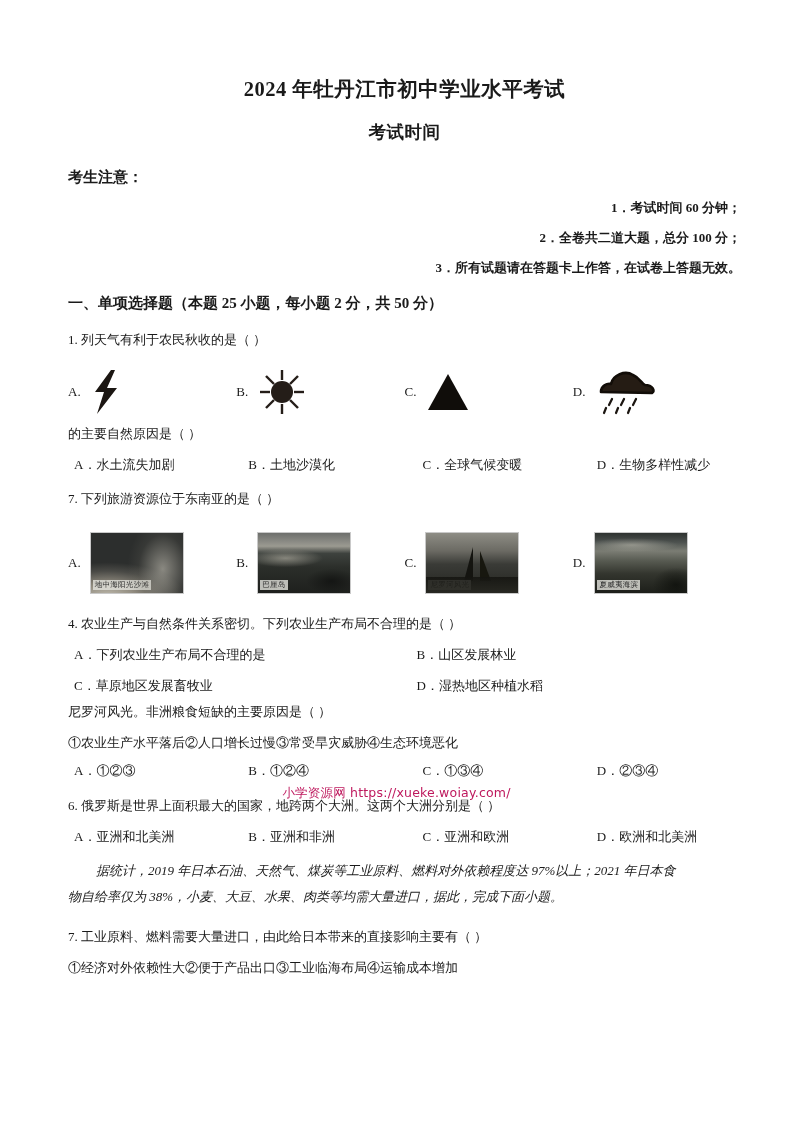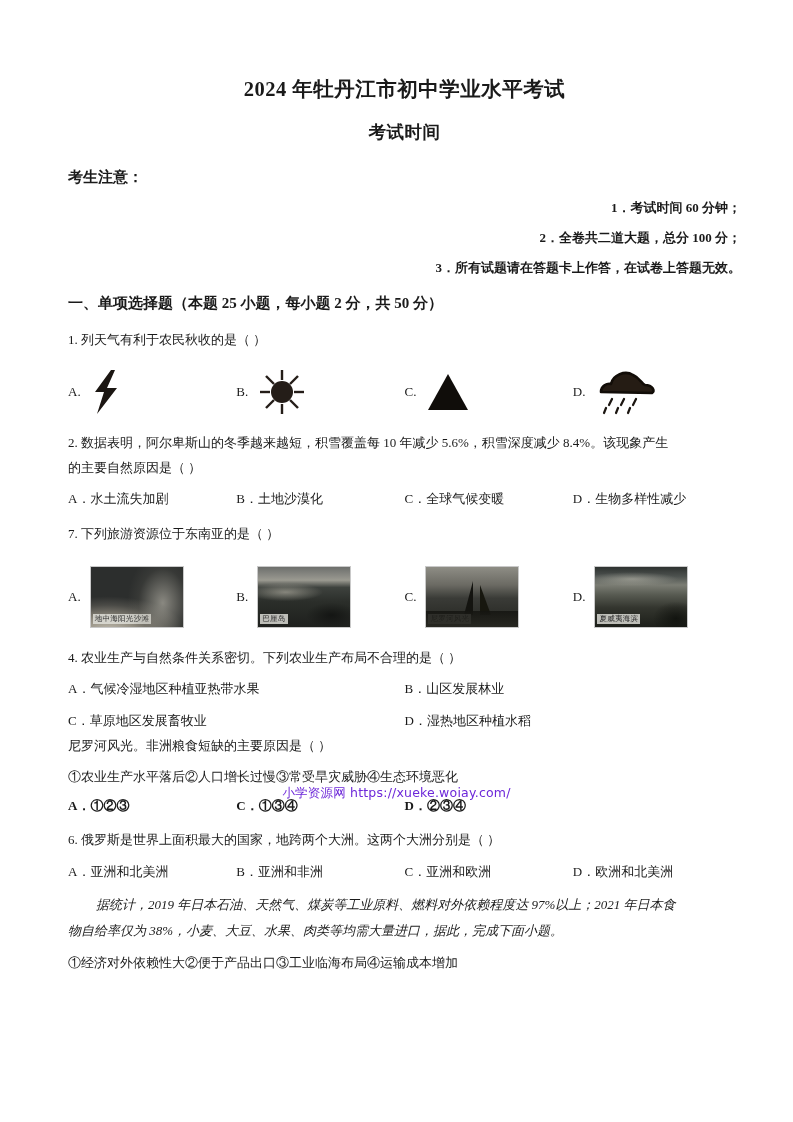--- a/index.html
+++ b/index.html
@@ -84,24 +84,25 @@
     text-align: justify;
   }
 
   
   .opt-row {
     display: flex;
     font-size: 13px;
     line-height: 1.95;
     margin: 6px 0 0 0;
   }
-  .opt-row.tight { margin-top: 3px; font-weight: bold; }
+  .opt-row.tight { margin-top: 3px; }
   .opt {
     flex: 0 0 auto;
     white-space: nowrap;
+    margin-left: 6px;
   }
   .opt-4 > .opt { width: 25%; }
   .opt-2 > .opt { width: 50%; }
   .opt-inline {
     font-size: 13px;
     line-height: 1.95;
     margin: 6px 0 0 0;
   }
 
   
@@ -224,21 +225,21 @@
   }
 
   
   .watermark {
     position: absolute;
     left: 0;
     right: 0;
     bottom: 28px;
     text-align: center;
     font-size: 12.5px;
-    color: #6d28d9;
+    color: #be185d;
     font-family: "DejaVu Sans", "Liberation Sans", sans-serif;
     letter-spacing: 0.2px;
   }
 </style>
 </head>
 <body>
 
 <div class="page">
 
   <h1 class="doc-title">2024 年牡丹江市初中学业水平考试</h1>
@@ -290,21 +291,20 @@
           <line x1="29" y1="32" x2="26" y2="38"></line>
           <line x1="41" y1="32" x2="38" y2="38"></line>
           <line x1="11" y1="41" x2="9" y2="46"></line>
           <line x1="23" y1="41" x2="21" y2="46"></line>
           <line x1="35" y1="41" x2="33" y2="46"></line>
         </g>
       </svg>
     </div>
   </div>
 
-  <div class="q-stem">2. 数据表明，阿尔卑斯山的冬季越来越短，积雪覆盖每 10 年减少 5.6%，积雪深度减少 8.4%。该现象产生</div>
   <div class="q-stem cont">的主要自然原因是（      ）</div>
   <div class="opt-row opt-4">
     <span class="opt">A．水土流失加剧</span>
     <span class="opt">B．土地沙漠化</span>
     <span class="opt">C．全球气候变暖</span>
     <span class="opt">D．生物多样性减少</span>
   </div>
 
   <div class="q-stem">7. 下列旅游资源位于东南亚的是（      ）</div>
   <div class="photo-row">
@@ -331,43 +331,45 @@
     <div class="photo-cell">
       <span class="photo-lbl">D.</span>
       <div class="photo ph-d">
         <span class="cap">夏威夷海滨</span>
       </div>
     </div>
   </div>
 
   <div class="q-stem">4. 农业生产与自然条件关系密切。下列农业生产布局不合理的是（      ）</div>
   <div class="opt-row opt-2">
-    <span class="opt">A．气候冷湿地区种植亚热带水果</span>
+    <span class="opt">A．下列农业生产布局不合理的是</span>
     <span class="opt">B．山区发展林业</span>
   </div>
   <div class="opt-row opt-2">
     <span class="opt">C．草原地区发展畜牧业</span>
     <span class="opt">D．湿热地区种植水稻</span>
   </div>
 
   <div class="q-stem cont">尼罗河风光。非洲粮食短缺的主要原因是（      ）</div>
   <div class="opt-inline">①农业生产水平落后②人口增长过慢③常受旱灾威胁④生态环境恶化</div>
   <div class="opt-row opt-4 tight">
     <span class="opt">A．①②③</span>
+    <span class="opt">B．①②④</span>
     <span class="opt">C．①③④</span>
     <span class="opt">D．②③④</span>
   </div>
 
   <div class="q-stem">6. 俄罗斯是世界上面积最大的国家，地跨两个大洲。这两个大洲分别是（      ）</div>
   <div class="opt-row opt-4">
     <span class="opt">A．亚洲和北美洲</span>
     <span class="opt">B．亚洲和非洲</span>
     <span class="opt">C．亚洲和欧洲</span>
     <span class="opt">D．欧洲和北美洲</span>
   </div>
 
   <div class="passage">据统计，2019 年日本石油、天然气、煤炭等工业原料、燃料对外依赖程度达 97%以上；2021 年日本食</div>
   <div class="passage" style="text-indent:0; margin-top:0;">物自给率仅为 38%，小麦、大豆、水果、肉类等均需大量进口，据此，完成下面小题。</div>
 
+  <div class="q-stem" style="margin-top:14px;">7. 工业原料、燃料需要大量进口，由此给日本带来的直接影响主要有（      ）</div>
   <div class="opt-inline">①经济对外依赖性大②便于产品出口③工业临海布局④运输成本增加</div>
 
   <div class="watermark">小学资源网 https://xueke.woiay.com/</div>
 </div>
 
 </body></html>

